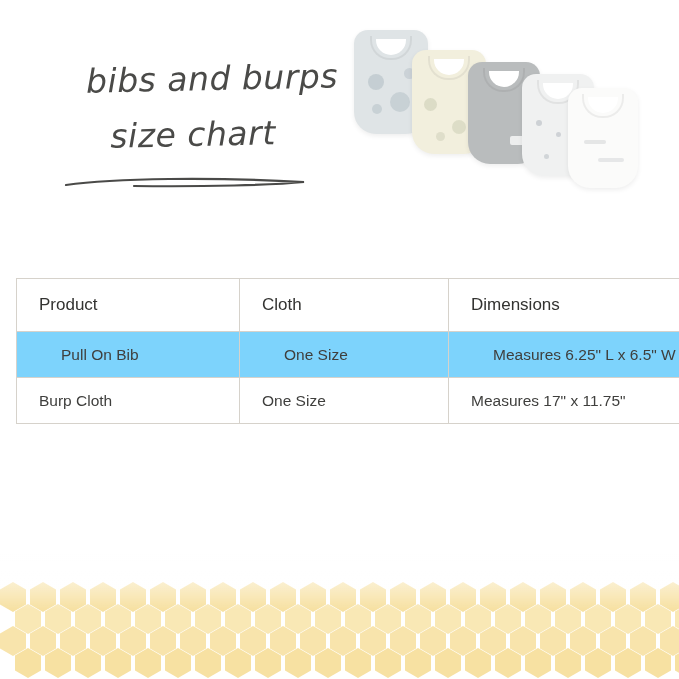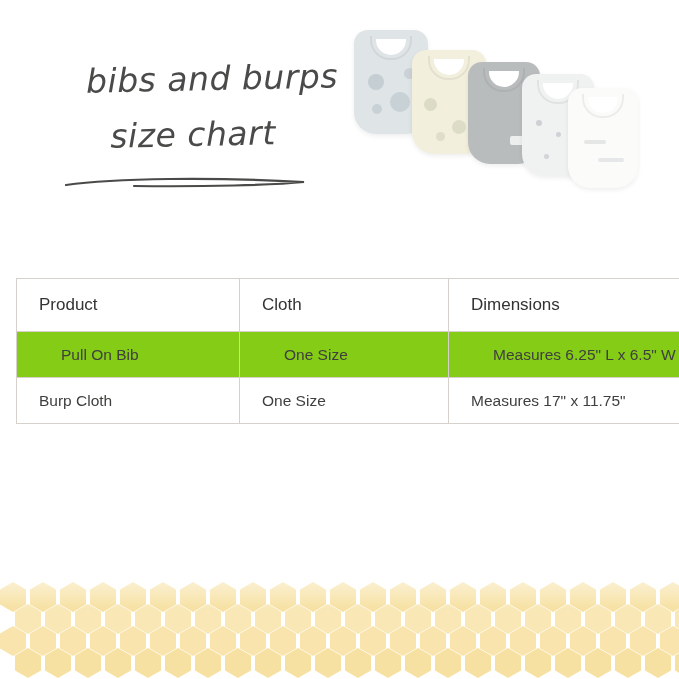--- a/index.html
+++ b/index.html
@@ -143,21 +143,21 @@
   }
   .size-table th {
     font-size: 17px;
     color: #333331;
     height: 52px;
   }
   .col-product { width: 200px; }
   .col-size    { width: 186px; }
   .col-dim     { width: 259px; }
   tr.highlight td {
-    background: #84cc16;
+    background: #7dd3fc;
     padding-left: 44px;
   }
 
   
   .footer {
     position: absolute;
     left: 0;
     bottom: 0;
     width: 679px;
     height: 125px;

